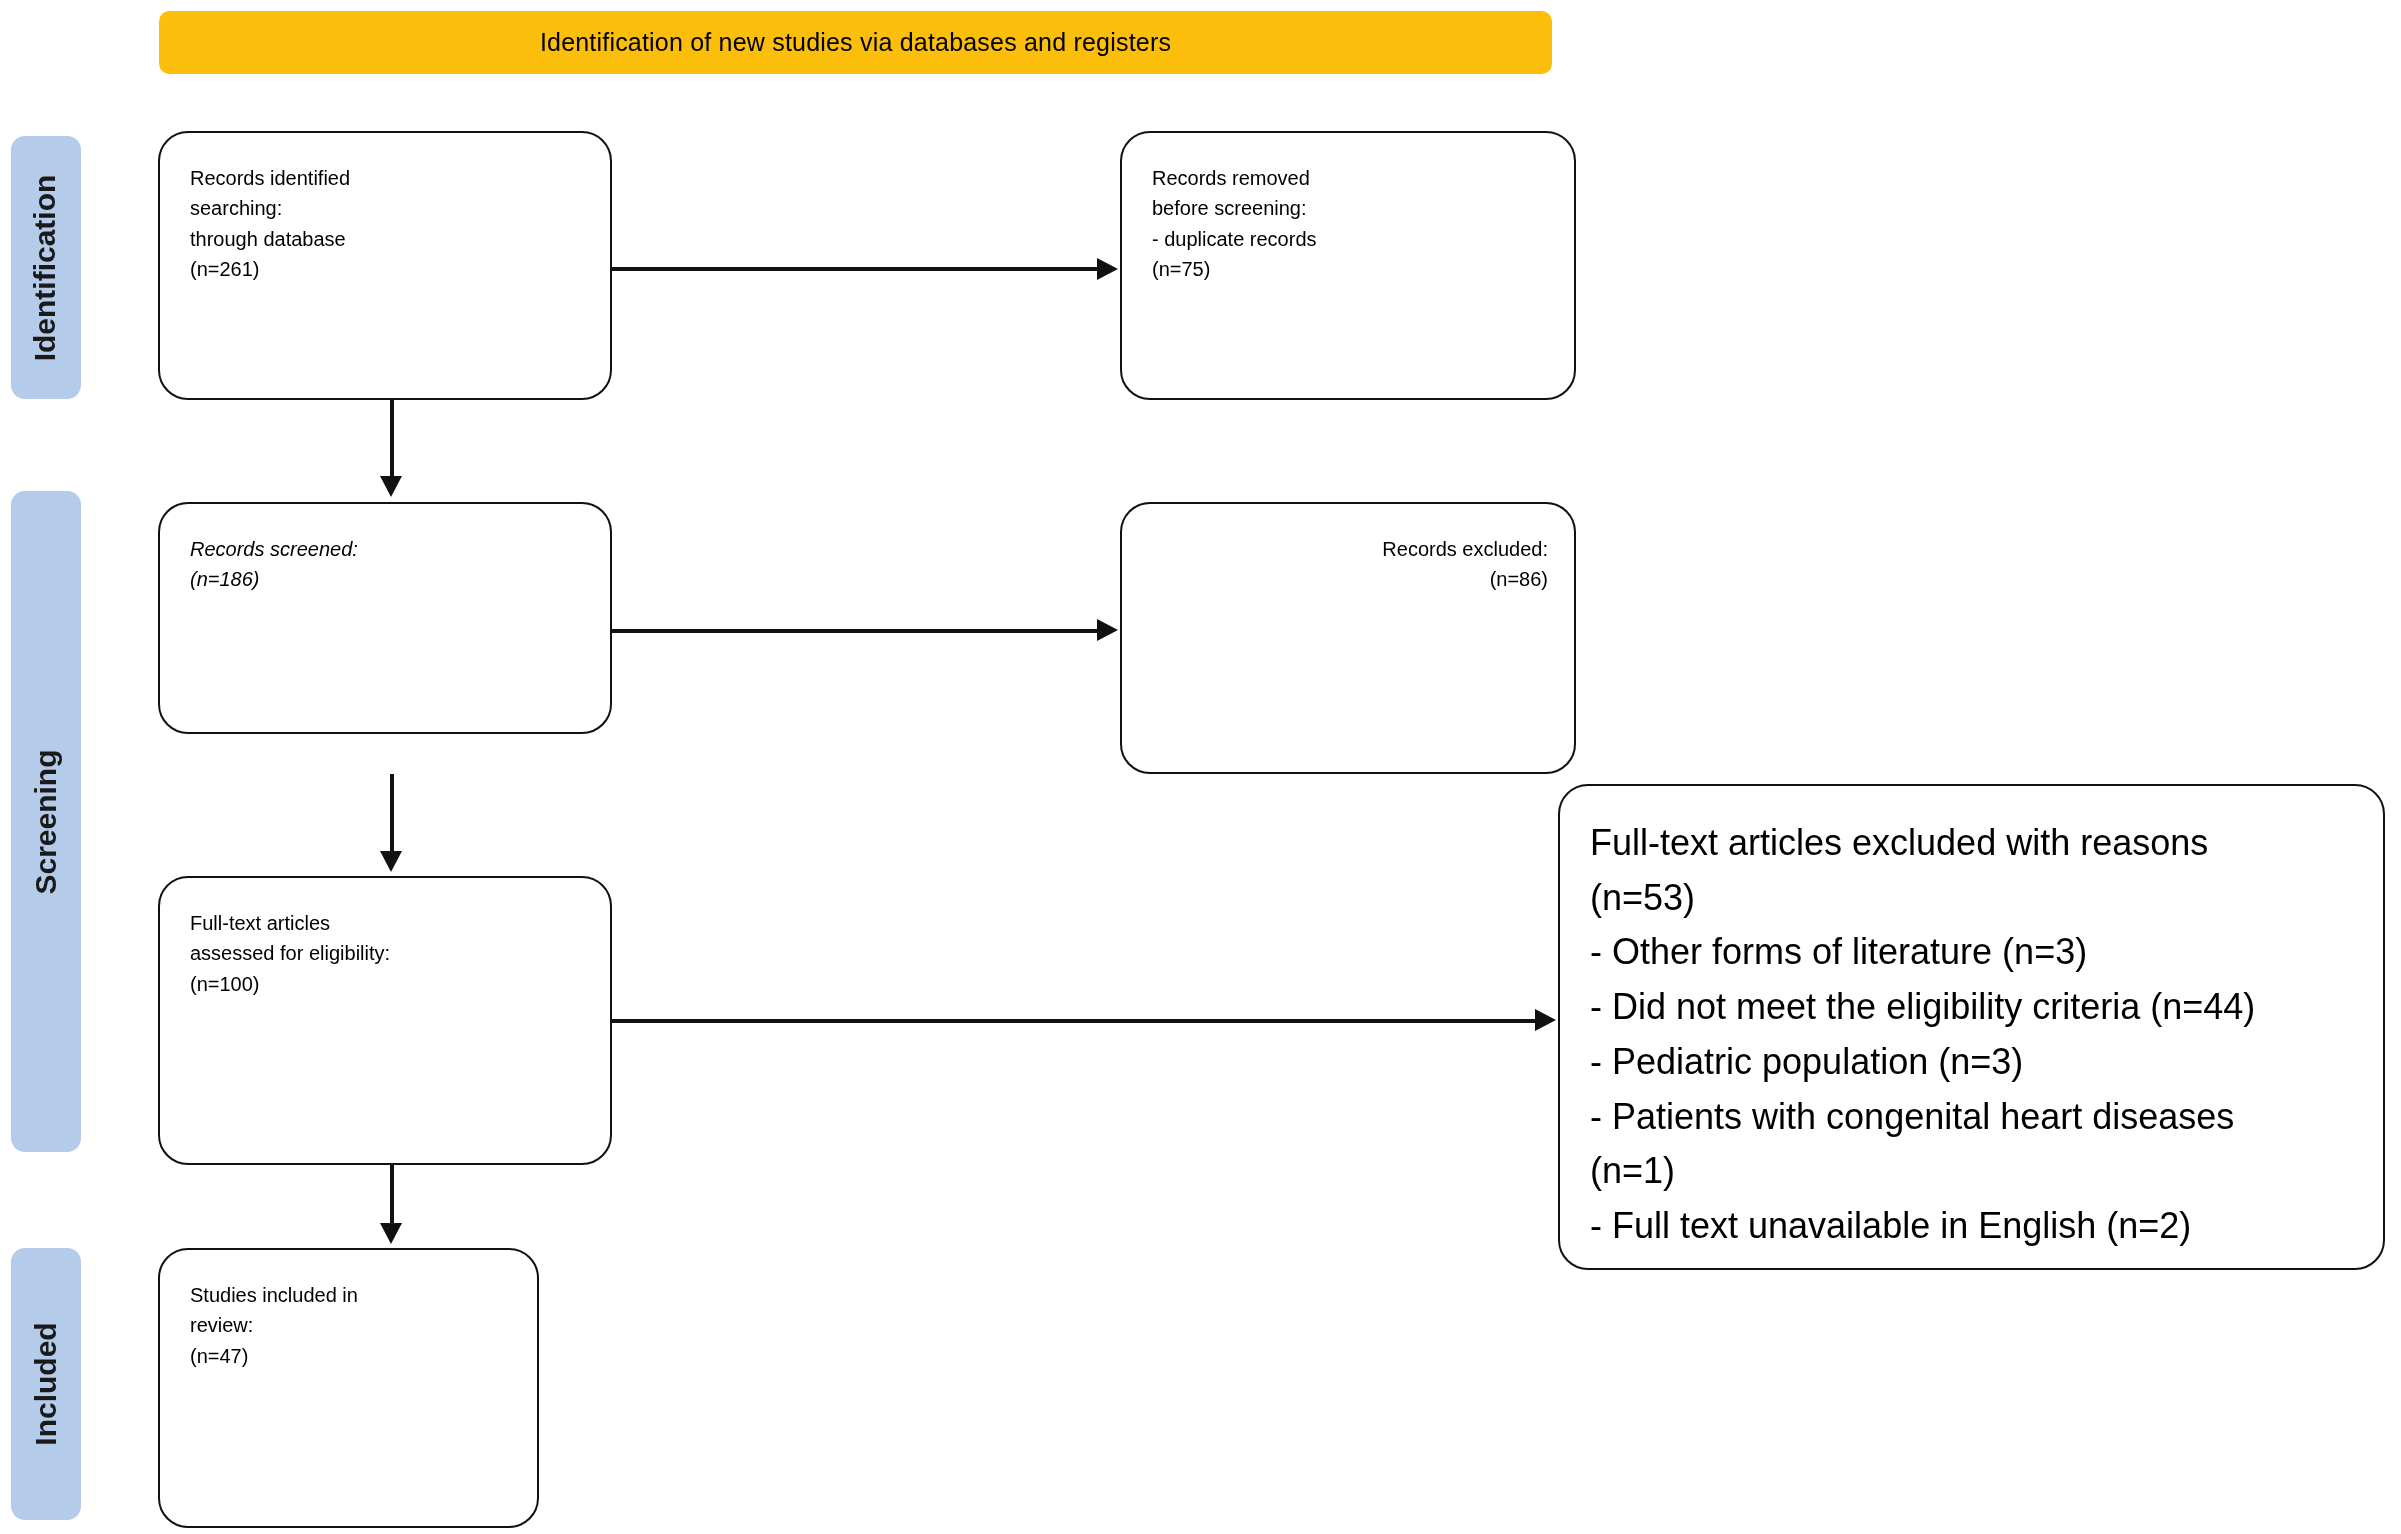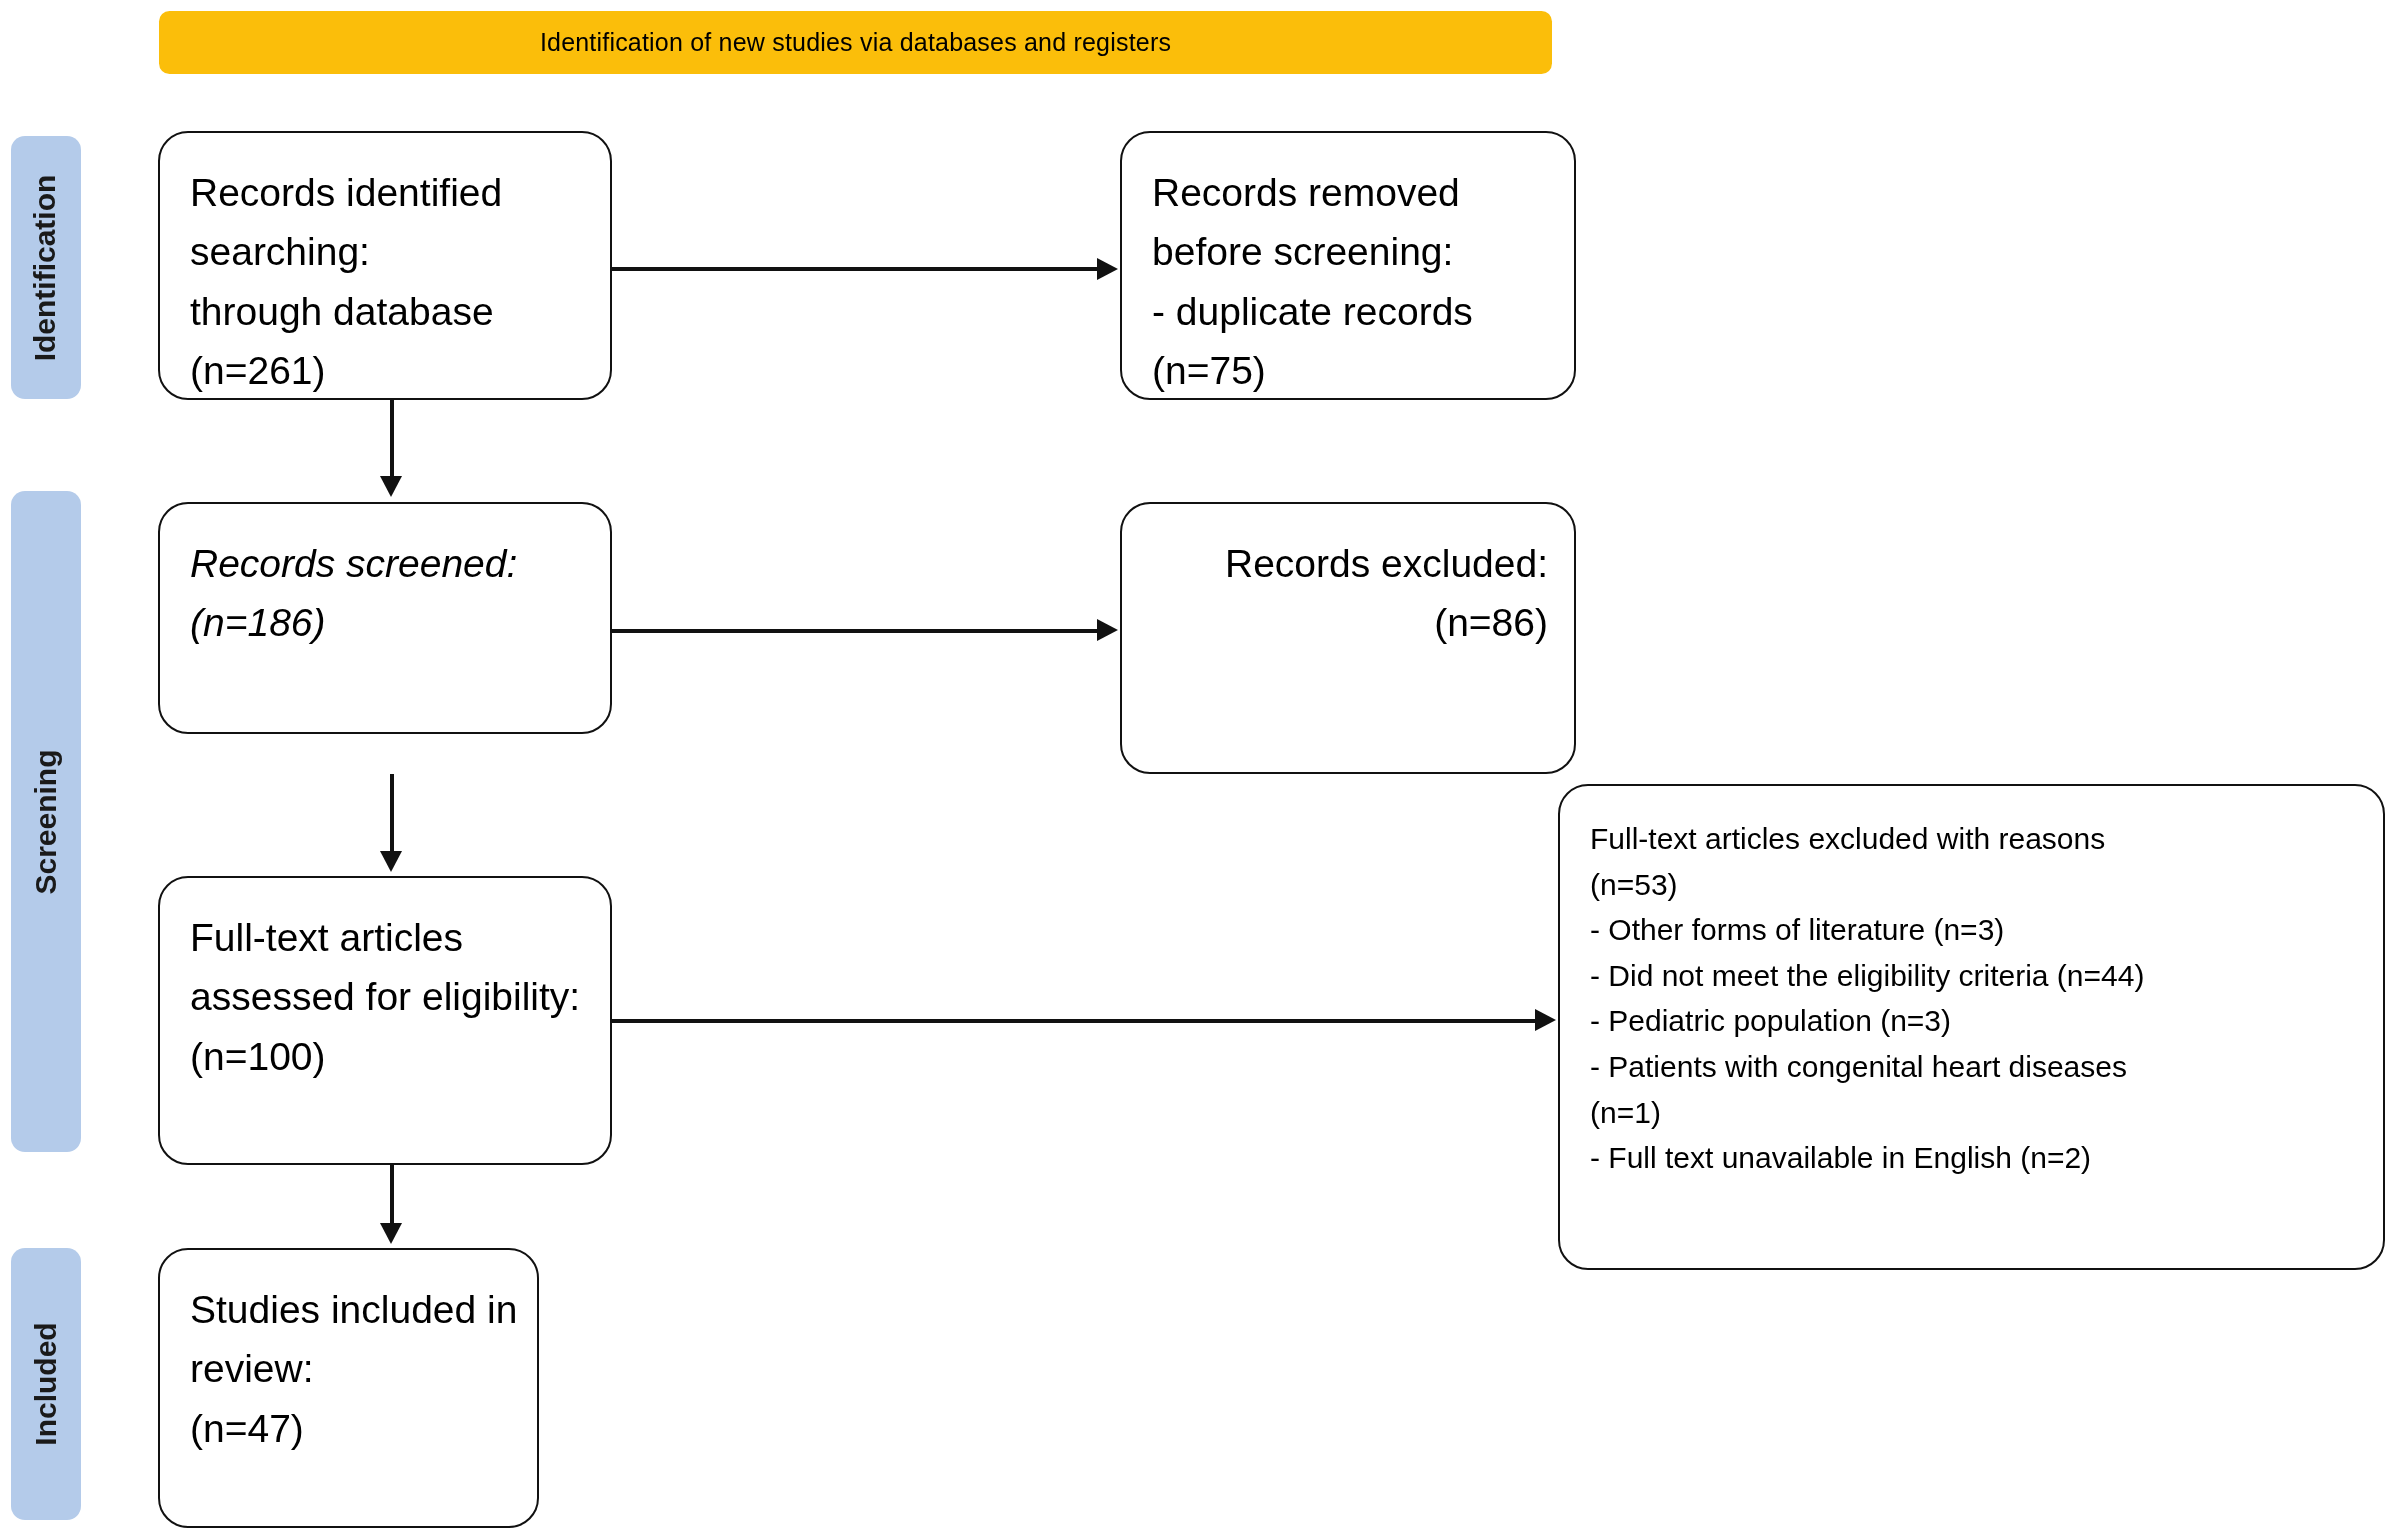--- a/index.html
+++ b/index.html
@@ -61,38 +61,38 @@
   
   .box {
     position: absolute;
     box-sizing: border-box;
     background: #ffffff;
     border: 2.6px solid #111111;
     border-radius: 30px;
     padding: 30px 26px 17.5px 30px;
   }
   .box-line {
-    font-size: 39px;
+    font-size: 20px;
     line-height: 1.52;
     color: #000000;
     white-space: nowrap;
   }
 
   
   #box-identified   { left: 158px;  top: 131px;  width: 454px;  height: 269px; }
   #box-screened     { left: 158px;  top: 502px;  width: 454px;  height: 232px; font-style: italic; }
   #box-fulltext     { left: 158px;  top: 876px; width: 454px;  height: 289px; }
   #box-included     { left: 158px;  top: 1248px; width: 381px;  height: 280px; }
 
   
   #box-removed      { left: 1120px; top: 131px;  width: 456px;  height: 269px; }
   #box-excluded     { left: 1120px; top: 502px;  width: 456px;  height: 272px; text-align: right; }
   #box-reasons      { left: 1558px; top: 784px;  width: 827px;  height: 486px; }
 
-  #box-reasons .box-line { font-size: 30px; line-height: 1.52; }
+  #box-reasons .box-line { font-size: 36px; line-height: 1.52; }
 
   
   .conn {
     position: absolute;
     background: #111111;
   }
   .conn-h { height: 3.5px; }
   .conn-v { width: 3.5px; }
 
   .arrow-right {

